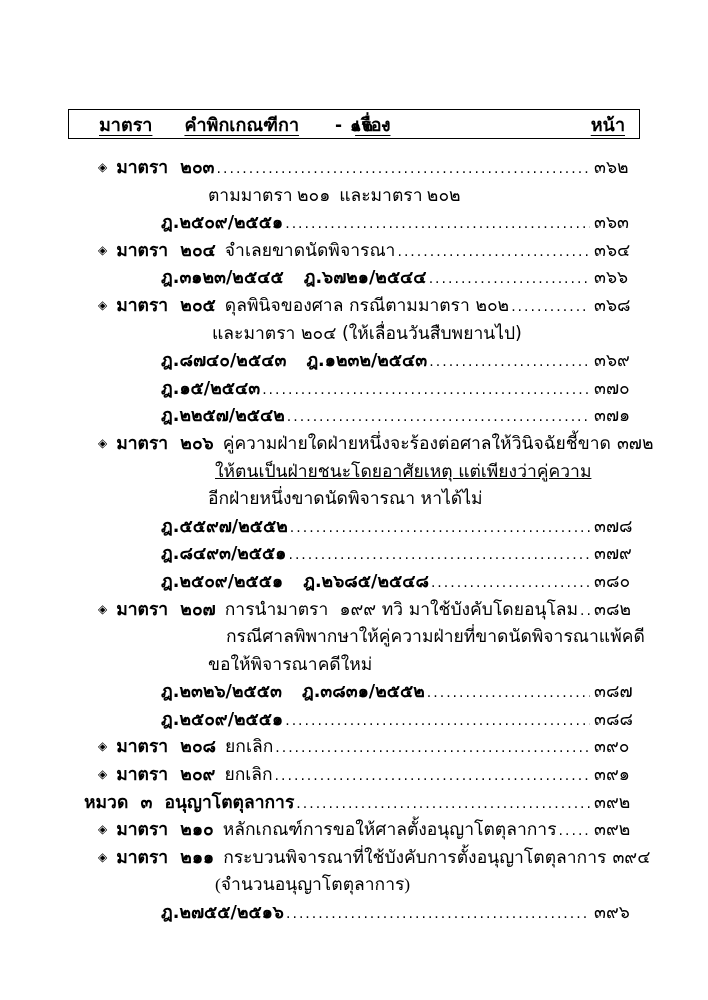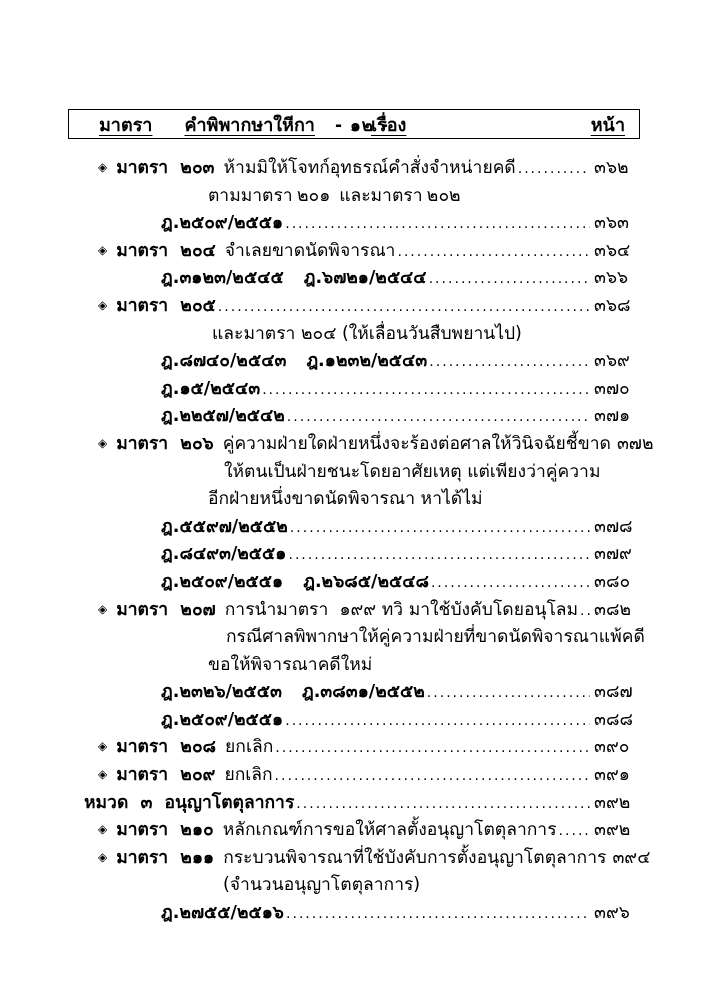--- a/index.html
+++ b/index.html
@@ -93,30 +93,29 @@
   }
 </style>
 </head>
 <body>
 
 <div class="page">
   <div class="page-number">- ๑๒ -</div>
 
   <div class="header-box">
     <span class="col col-matra">มาตรา</span>
-    <span class="col col-judg">คำพิพากษาใหีกา</span>
+    <span class="col col-judg">คำพิกเกณฑีกา</span>
     <span class="col col-subject">เรื่อง</span>
     <span class="col col-pageno">หน้า</span>
   </div>
 
   <div class="entries" id="entries">
       <div class="row section">
         <span class="bullet">◈</span>
         <span class="b">มาตรา  ๒๐๓</span>
-        <span class="desc">ห้ามมิให้โจทก์อุทธรณ์คำสั่งจำหน่ายคดี</span>
         <span class="leader"></span>
         <span class="page-ref">๓๖๒</span>
       </div>
       <div class="row continuation">
         <span class="desc" style="margin-left: 0px; font-family: Liberation Serif, serif;">ตามมาตรา ๒๐๑  และมาตรา ๒๐๒</span>
       </div>
       <div class="row judgment">
         <span class="ref">ฎ.๒๕๐๙/๒๕๕๑</span>
         <span class="leader"></span>
         <span class="page-ref">๓๖๓</span>
@@ -130,20 +129,21 @@
       </div>
       <div class="row judgment">
         <span class="ref">ฎ.๓๑๒๓/๒๕๔๕</span>
         <span class="ref">ฎ.๖๗๒๑/๒๕๔๔</span>
         <span class="leader"></span>
         <span class="page-ref">๓๖๖</span>
       </div>
       <div class="row section">
         <span class="bullet">◈</span>
         <span class="b">มาตรา  ๒๐๕</span>
+        <span class="desc">ดุลพินิจของศาล กรณีตามมาตรา ๒๐๒</span>
         <span class="leader"></span>
         <span class="page-ref">๓๖๘</span>
       </div>
       <div class="row continuation">
         <span class="desc" style="margin-left: 4px;">และมาตรา ๒๐๔ (ให้เลื่อนวันสืบพยานไป)</span>
       </div>
       <div class="row judgment">
         <span class="ref">ฎ.๘๗๔๐/๒๕๔๓</span>
         <span class="ref">ฎ.๑๒๓๒/๒๕๔๓</span>
         <span class="leader"></span>
@@ -160,21 +160,21 @@
         <span class="page-ref">๓๗๑</span>
       </div>
       <div class="row section">
         <span class="bullet">◈</span>
         <span class="b">มาตรา  ๒๐๖</span>
         <span class="desc">คู่ความฝ่ายใดฝ่ายหนึ่งจะร้องต่อศาลให้วินิจฉัยชี้ขาด</span>
         <span class="leader"></span>
         <span class="page-ref">๓๗๒</span>
       </div>
       <div class="row continuation">
-        <span class="desc" style="margin-left: 16px;">ให้ตนเป็นฝ่ายชนะโดยอาศัยเหตุ แต่เพียงว่าคู่ความ</span>
+        <span class="desc" style="margin-left: 7px; text-decoration: underline;">ให้ตนเป็นฝ่ายชนะโดยอาศัยเหตุ แต่เพียงว่าคู่ความ</span>
       </div>
       <div class="row continuation">
         <span class="desc" style="margin-left: 0px;">อีกฝ่ายหนึ่งขาดนัดพิจารณา หาได้ไม่</span>
       </div>
       <div class="row judgment">
         <span class="ref">ฎ.๕๕๙๗/๒๕๕๒</span>
         <span class="leader"></span>
         <span class="page-ref">๓๗๘</span>
       </div>
       <div class="row judgment">
@@ -239,21 +239,21 @@
         <span class="page-ref">๓๙๒</span>
       </div>
       <div class="row section">
         <span class="bullet">◈</span>
         <span class="b">มาตรา  ๒๑๑</span>
         <span class="desc">กระบวนพิจารณาที่ใช้บังคับการตั้งอนุญาโตตุลาการ</span>
         <span class="leader"></span>
         <span class="page-ref">๓๙๔</span>
       </div>
       <div class="row continuation">
-        <span class="desc" style="margin-left: 15px;">(จำนวนอนุญาโตตุลาการ)</span>
+        <span class="desc" style="margin-left: 7px; font-family: Liberation Serif, serif;">(จำนวนอนุญาโตตุลาการ)</span>
       </div>
       <div class="row judgment">
         <span class="ref">ฎ.๒๗๕๕/๒๕๑๖</span>
         <span class="leader"></span>
         <span class="page-ref">๓๙๖</span>
       </div>
     </div>
 </div>
 
 </body></html>

